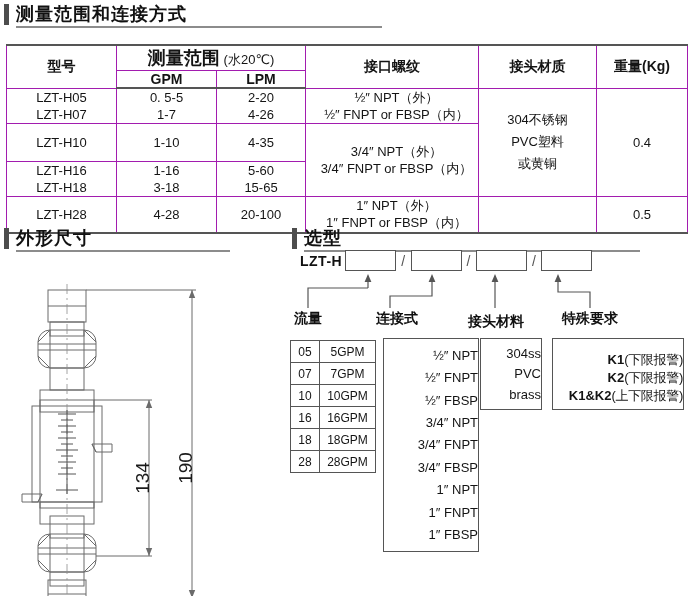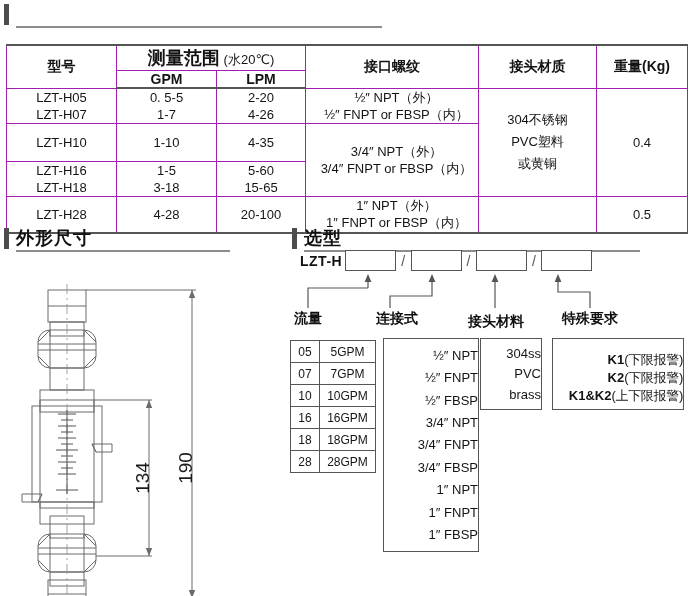--- a/index.html
+++ b/index.html
@@ -50,20 +50,21 @@
   .opt-list{position:absolute;box-sizing:border-box;border:1px solid #555;background:#fff;
             display:flex;flex-direction:column;align-items:flex-end;justify-content:space-around;}
   .opt-list span{font-size:13px;color:#141414;white-space:nowrap;}
   .note{font-size:9px;font-weight:normal;letter-spacing:-.3px;}
 </style>
 </head>
 <body>
 
 <div class="sec-head" style="left:4px;top:4px;">
   <div class="sec-bar"></div>
+  <div class="sec-title">测量范围和连接方式</div>
 </div>
 <div class="sec-rule" style="left:16px;top:26px;width:366px;"></div>
 
 <table id="spec-table">
   <colgroup>
     <col style="width:110px">
       <col style="width:100px">
       <col style="width:89px">
     <col style="width:173px">
       <col style="width:118px">
@@ -119,21 +120,21 @@
         <div>3/4″ FNPT or FBSP（内）</div>
       </td>
     </tr>
 
     <tr style="height:34px;">
       <td class="cell-lines">
         <div>LZT-H16</div>
         <div>LZT-H18</div>
       </td>
       <td class="cell-lines">
-        <div>1-5</div>
+        <div>1-16</div>
         <div>3-18</div>
       </td>
       <td class="cell-lines">
         <div>5-60</div>
         <div>15-65</div>
       </td>
     </tr>
 
     <tr style="height:36px;">
       <td class="bot-b">LZT-H28</td>

